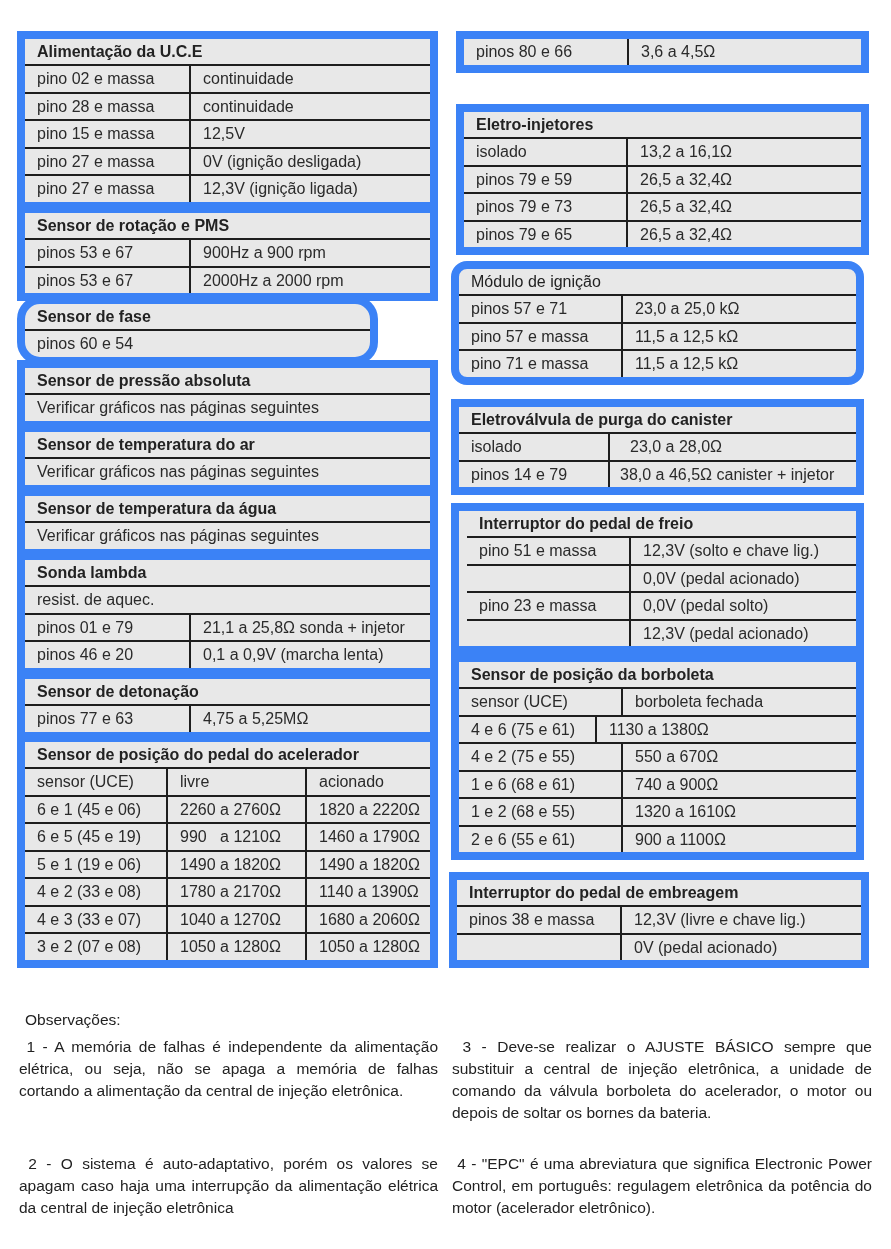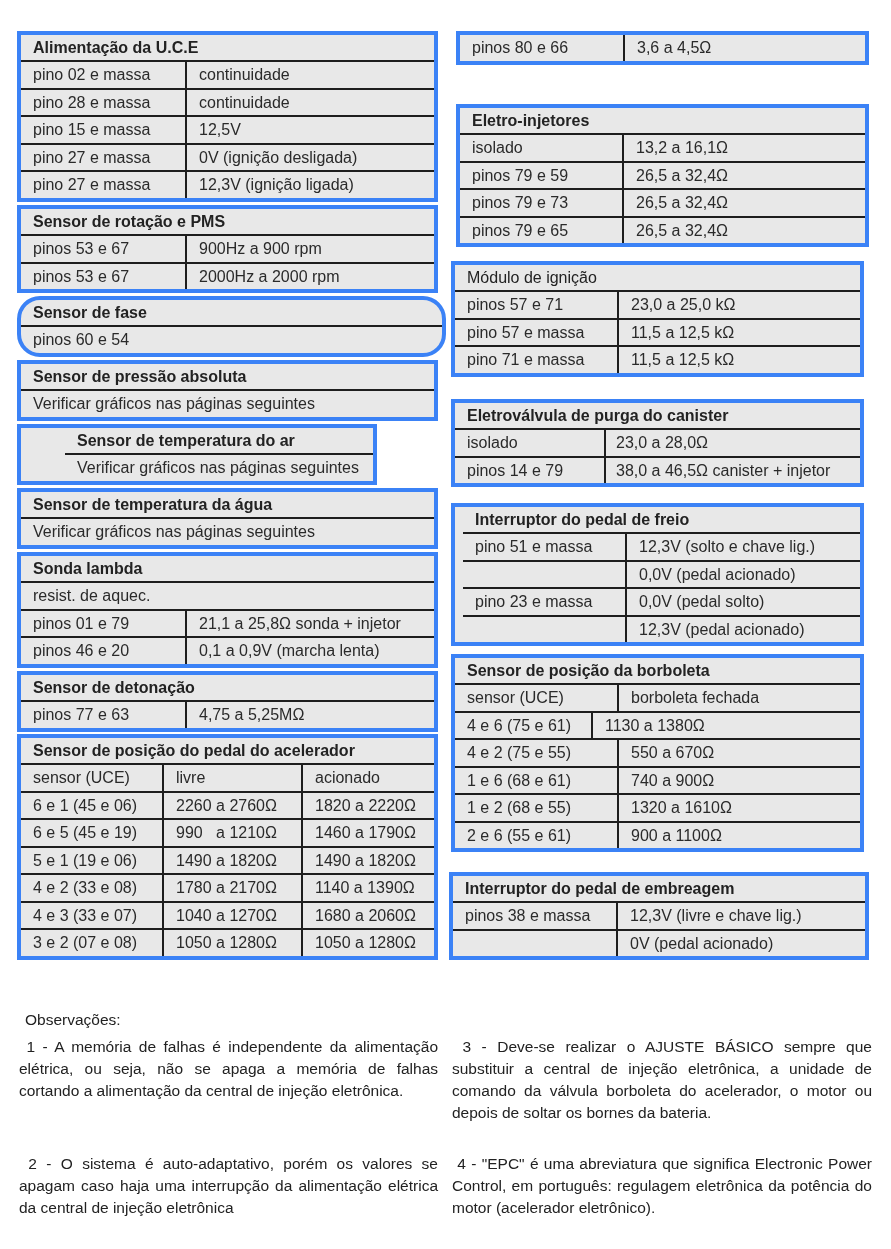--- a/index.html
+++ b/index.html
@@ -1,18 +1,18 @@
 <!DOCTYPE html>
 <html><head>
 <meta charset="utf-8">
 <style>
   html, body { margin:0; padding:0; background:#ffffff; }
   body { width:891px; height:1249px; position:relative; overflow:hidden;
          font-family:"Liberation Sans", sans-serif; color:#2a2a2a; }
-  .tbl { position:absolute; border:4px solid #3b82f6; background:#e8e8e8; box-sizing:border-box; }
+  .tbl { position:absolute; border:8px solid #3b82f6; background:#e8e8e8; box-sizing:border-box; }
   .tbl .hdr { height:25px; line-height:25px; padding-left:12px; font-weight:bold; font-size:16px;
               color:#222; border-bottom:2px solid #1e1e1e; white-space:nowrap; overflow:hidden; }
   .tbl .hdr.normal { font-weight:normal; }
   .tbl .row { display:flex; height:25.5px; line-height:25px; font-size:16px; border-bottom:2px solid #1e1e1e; box-sizing:content-box; }
   .tbl .row:last-child { border-bottom:none; }
   .tbl .cell { padding-left:12px; white-space:nowrap; overflow:hidden; box-sizing:border-box; }
   .tbl .cell + .cell { border-left:2px solid #1e1e1e; }
   .tbl .full { padding-left:12px; white-space:nowrap; }
   .obs { position:absolute; font-size:15.5px; line-height:22px; color:#222; text-align:justify; }
   .obs-title { position:absolute; font-size:15.5px; color:#222; }
@@ -49,35 +49,35 @@
   <div class="row">
       <div class="cell" style="width:164px">pinos 53 e 67</div>
       <div class="cell" style="flex:1">900Hz  a 900 rpm</div>
     </div>
   <div class="row">
       <div class="cell" style="width:164px">pinos 53 e 67</div>
       <div class="cell" style="flex:1">2000Hz a 2000 rpm</div>
     </div>
 </div>
 
-<div class="tbl" style="left:17px;top:296px;width:429px;border-radius:23px;">
+<div class="tbl" style="left:17px;top:296px;width:361px;border-radius:23px;">
   <div class="hdr">Sensor de fase</div>
   <div class="row">
       <div class="cell" style="width:164px">pinos 60 e 54</div>
     </div>
 </div>
 
 <div class="tbl" style="left:17px;top:360px;width:421px;">
   <div class="hdr">Sensor de pressão absoluta</div>
   <div class="row">
       <div class="full">Verificar gráficos nas páginas seguintes</div>
     </div>
 </div>
 
-<div class="tbl" style="left:17px;top:424px;width:360px;padding-left:44px;">
+<div class="tbl" style="left:17px;top:424px;width:421px;">
   <div class="hdr">Sensor de temperatura do ar</div>
   <div class="row">
       <div class="full">Verificar gráficos nas páginas seguintes</div>
     </div>
 </div>
 
 <div class="tbl" style="left:17px;top:488px;width:421px;">
   <div class="hdr">Sensor de temperatura da água</div>
   <div class="row">
       <div class="full">Verificar gráficos nas páginas seguintes</div>
@@ -166,41 +166,41 @@
   <div class="row">
       <div class="cell" style="width:162px">pinos 79 e 73</div>
       <div class="cell" style="flex:1">26,5 a 32,4Ω</div>
     </div>
   <div class="row">
       <div class="cell" style="width:162px">pinos 79 e 65</div>
       <div class="cell" style="flex:1">26,5 a 32,4Ω</div>
     </div>
 </div>
 
-<div class="tbl" style="left:451px;top:261px;width:413px;">
+<div class="tbl" style="left:451px;top:261px;width:413px;border-radius:16px;">
   <div class="hdr normal">Módulo de ignição</div>
   <div class="row">
       <div class="cell" style="width:162px">pinos 57 e 71</div>
       <div class="cell" style="flex:1">23,0 a 25,0 kΩ</div>
     </div>
   <div class="row">
       <div class="cell" style="width:162px">pino 57 e massa</div>
       <div class="cell" style="flex:1">11,5 a 12,5 kΩ</div>
     </div>
   <div class="row">
       <div class="cell" style="width:162px">pino 71 e massa</div>
       <div class="cell" style="flex:1">11,5 a 12,5 kΩ</div>
     </div>
 </div>
 
 <div class="tbl" style="left:451px;top:399px;width:413px;">
   <div class="hdr">Eletroválvula de purga do canister</div>
   <div class="row">
       <div class="cell" style="width:149px">isolado</div>
-      <div class="cell" style="flex:1;padding-left:10px">23,0 a 28,0Ω</div>
+      <div class="cell" style="flex:1;padding-left:20px">23,0 a 28,0Ω</div>
     </div>
   <div class="row">
       <div class="cell" style="width:149px">pinos 14 e 79</div>
       <div class="cell" style="flex:1;padding-left:10px">38,0 a 46,5Ω canister + injetor</div>
     </div>
 </div>
 
 <div class="tbl" style="left:451px;top:503px;width:413px;padding-left:8px;">
   <div class="hdr">Interruptor do pedal de freio</div>
   <div class="row">

